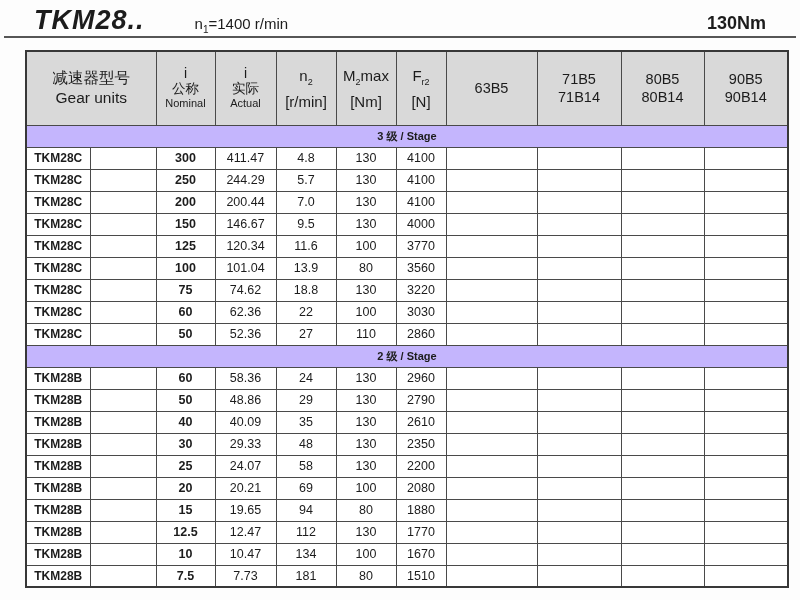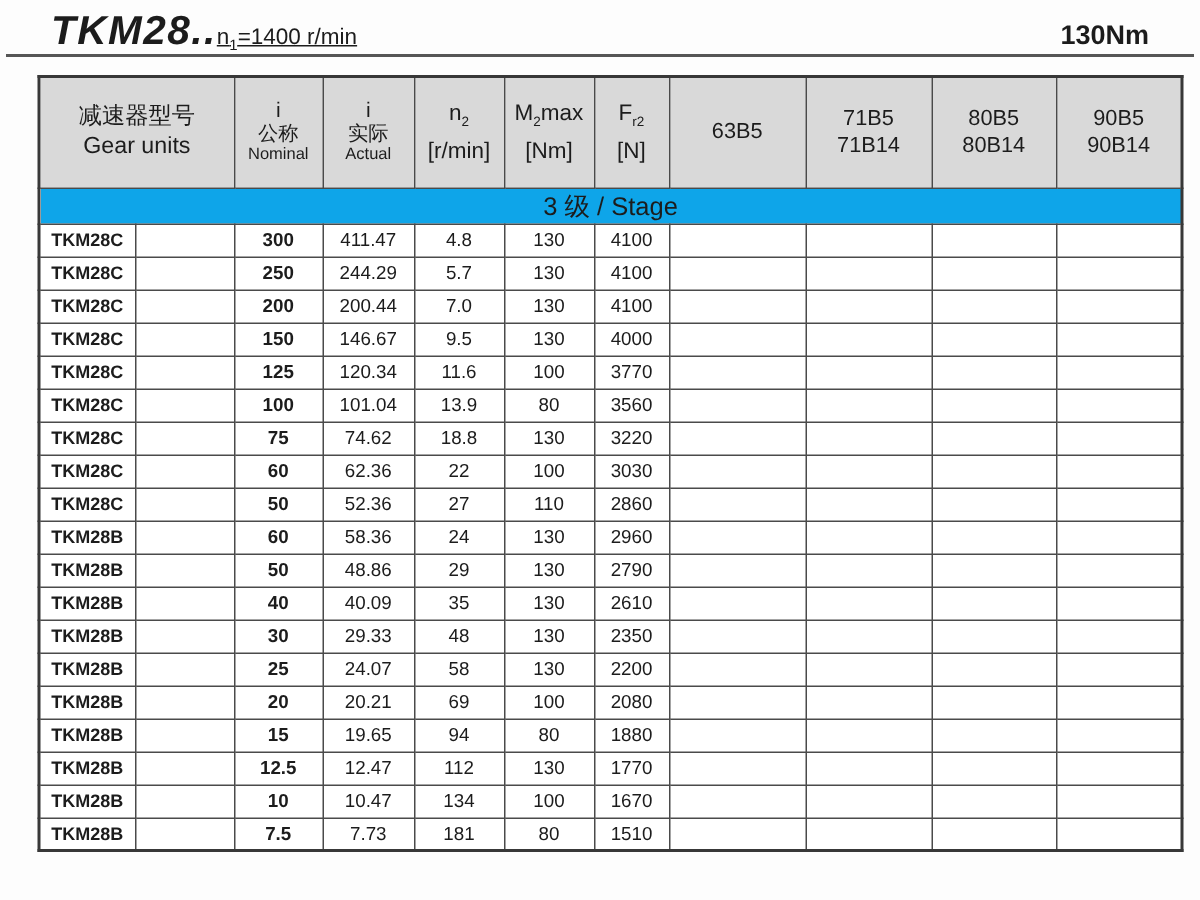--- a/index.html
+++ b/index.html
@@ -17,21 +17,21 @@
   }
   .topbar{
     display:flex;align-items:baseline;
     padding:6px 34px 0 34px;height:32px;
   }
   .doc-title{
     font-size:27px;font-weight:900;font-style:italic;
     letter-spacing:1px;line-height:28px;
   }
   .speed-note{
-    font-size:15px;line-height:20px;text-decoration:underline;
+    margin-left:50px;font-size:15px;line-height:20px;
   }
   .speed-note sub{font-size:10px;}
   .torque{
     margin-left:auto;font-size:18px;font-weight:bold;line-height:26px;
   }
   .rule{
     margin:4px 4px 0 4px;height:0;border-top:2px solid #565656;
   }
   table{
     border-collapse:collapse;table-layout:fixed;
@@ -54,21 +54,21 @@
   sub{font-size:9px;}
   .h-model .hl{font-size:15.5px;line-height:20px;}
   .h-nominal .l0,.h-actual .l0{font-size:14px;line-height:14px;}
   .h-nominal .l1,.h-actual .l1{font-size:13.5px;line-height:17px;}
   .h-nominal .l2,.h-actual .l2{font-size:11px;line-height:13px;}
   .h-n2 .hl,.h-m2max .hl,.h-fr2 .hl{font-size:15px;line-height:19px;}
   tbody tr{height:22px;}
   tbody td{font-size:12.5px;}
   .c-model{font-weight:bold;font-size:12px;}
   .c-nominal{font-weight:bold;}
-  tr.band td{font-weight:normal;font-size:17px;background:#0ea5e9;}
+  tr.band td{font-weight:bold;font-size:11px;background:#c4b5fd;}
 </style>
 </head>
 <body style="background: rgb(253, 253, 253);">
 
 <div class="topbar">
   <span class="doc-title">TKM28..</span>
   <span class="speed-note">n<sub>1</sub>=1400 r/min</span>
   <span class="torque">130Nm</span>
 </div>
 <div class="rule"></div>
@@ -246,20 +246,23 @@
         <td class="c-nominal">50</td>
         <td class="c-actual">52.36</td>
         <td class="c-n2">27</td>
         <td class="c-m2max">110</td>
         <td class="c-fr2">2860</td>
         <td class="c-b"></td>
         <td class="c-b"></td>
         <td class="c-b"></td>
         <td class="c-b"></td>
       </tr>
+      <tr class="band">
+        <td colspan="11">2 级 / Stage</td>
+      </tr>
       <tr>
         <td class="c-model">TKM28B</td>
         <td class="c-model-ext"></td>
         <td class="c-nominal">60</td>
         <td class="c-actual">58.36</td>
         <td class="c-n2">24</td>
         <td class="c-m2max">130</td>
         <td class="c-fr2">2960</td>
         <td class="c-b"></td>
         <td class="c-b"></td>

